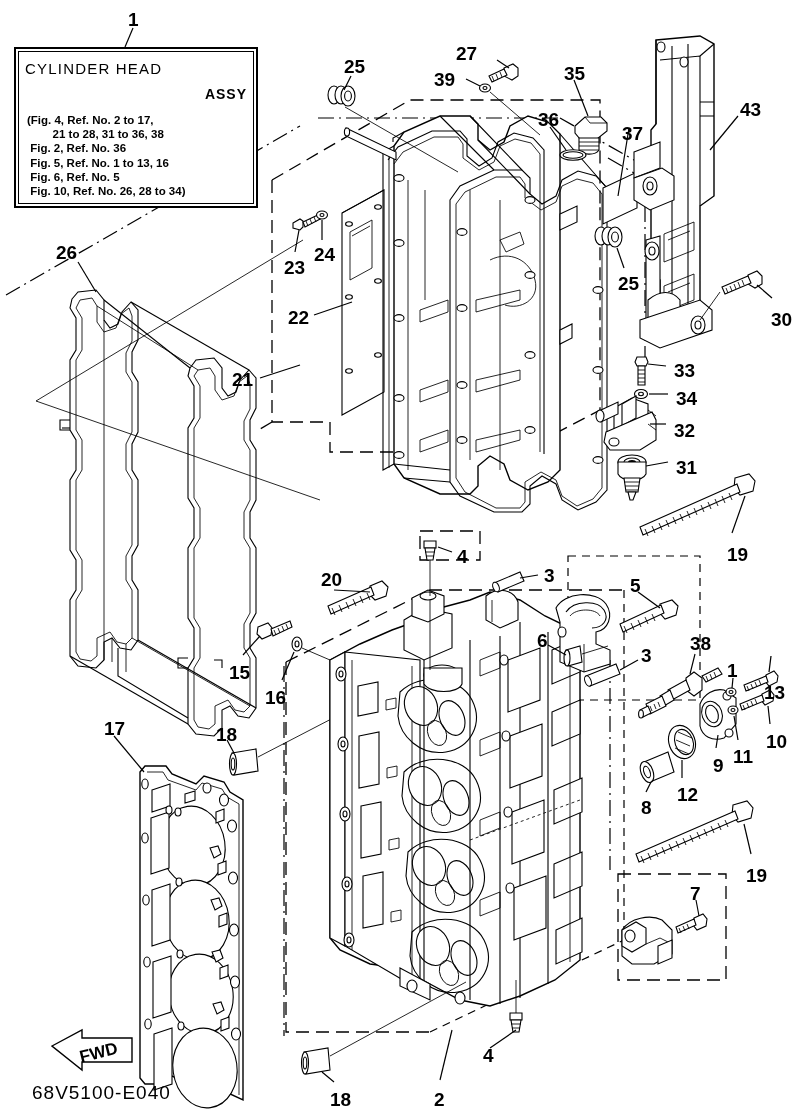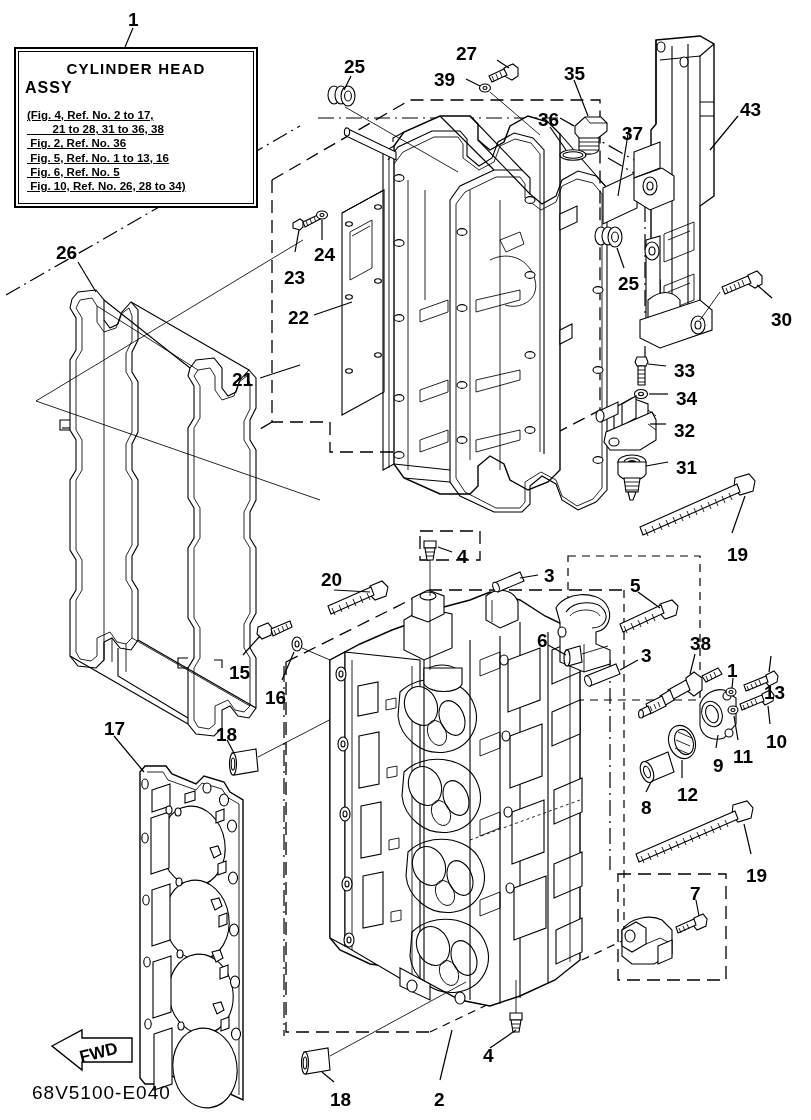--- a/index.html
+++ b/index.html
@@ -6,23 +6,23 @@
   html,body{margin:0;padding:0;background:#fff;}
   body{width:811px;height:1120px;overflow:hidden;
        font-family:"Liberation Sans","DejaVu Sans",sans-serif;color:#000;}
   #sheet{position:relative;width:811px;height:1120px;background:#fff;}
 
   
   #title-block{position:absolute;left:14px;top:47px;width:244px;height:161px;
     border:2px solid #000;background:#fff;box-sizing:border-box;padding:2px;}
   #title-inner{border:1px solid #000;width:100%;height:100%;box-sizing:border-box;
     padding:8px 6px 4px 6px;}
-  #tb-title{text-align:center;font-weight:bold;font-size:15px;letter-spacing:1.2px;}
-  #tb-sub{text-align:left;font-weight:bold;font-size:16px;letter-spacing:1px;margin-top:2px;}
-  .tb-line{font-weight:bold;font-size:11.5px;line-height:14.2px;white-space:pre;text-decoration:underline;}
+  #tb-title{font-weight:normal;font-size:15px;letter-spacing:1.2px;}
+  #tb-sub{text-align:right;font-weight:bold;font-size:14px;letter-spacing:1px;margin-top:9px;}
+  .tb-line{font-weight:bold;font-size:11.5px;line-height:14.2px;white-space:pre;}
   #tb-refs{margin-top:11px;padding-left:2px;}
 
   
   .cal{position:absolute;font-weight:bold;font-size:19px;line-height:19px;
        letter-spacing:0px;white-space:nowrap;}
 
   
   #drawno{position:absolute;left:32px;top:1082px;font-size:19px;font-weight:normal;
           letter-spacing:1px;}
 
@@ -787,21 +787,21 @@
 
   <div id="callout-layer">
       <div class="cal" style="left: 128px; top: 10px;">1</div>
       <div class="cal" style="left: 344px; top: 57px;">25</div>
       <div class="cal" style="left: 434px; top: 70px;">39</div>
       <div class="cal" style="left: 456px; top: 44px;">27</div>
       <div class="cal" style="left: 564px; top: 64px;">35</div>
       <div class="cal" style="left: 538px; top: 110px; text-align: right;">36</div>
       <div class="cal" style="left: 622px; top: 112px; margin-top: 12px;">37</div>
       <div class="cal" style="left: 740px; top: 100px;">43</div>
-      <div class="cal" style="left: 284px; top: 268px;">23</div>
+      <div class="cal" style="left: 284px; top: 258px;">23</div>
       <div class="cal" style="left: 314px; top: 245px;">24</div>
       <div class="cal" style="left: 288px; top: 308px;">22</div>
       <div class="cal" style="left: 56px; top: 243px;">26</div>
       <div class="cal" style="left: 232px; top: 370px;">21</div>
       <div class="cal" style="left: 618px; top: 274px;">25</div>
       <div class="cal" style="left: 771px; top: 310px;">30</div>
       <div class="cal" style="left: 674px; top: 361px;">33</div>
       <div class="cal" style="left: 676px; top: 389px;">34</div>
       <div class="cal" style="left: 674px; top: 421px;">32</div>
       <div class="cal" style="left: 676px; top: 458px;">31</div>

